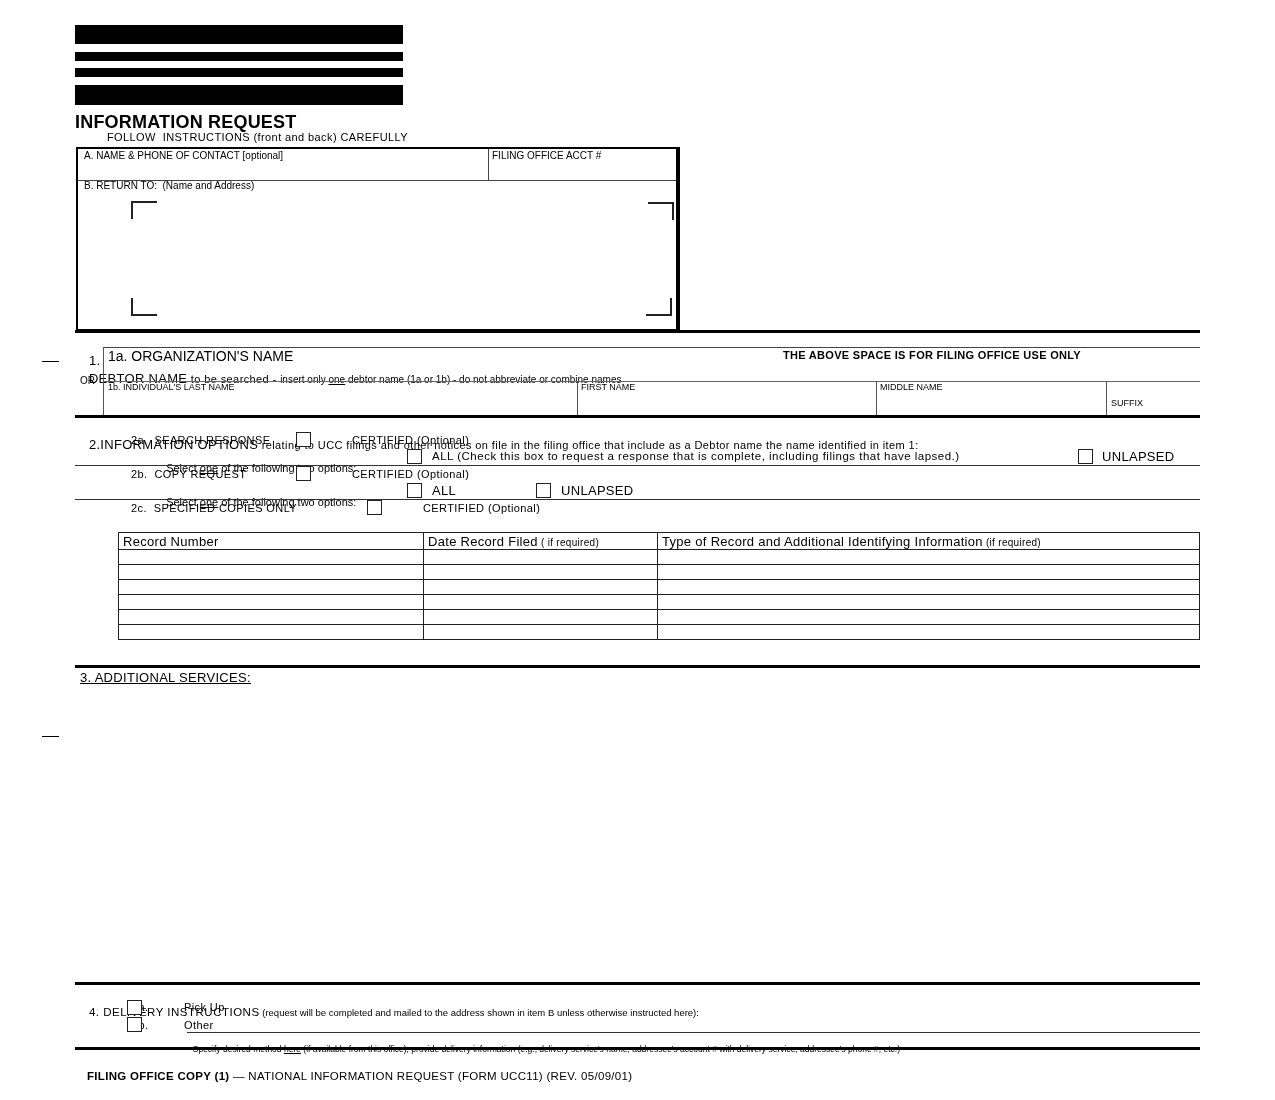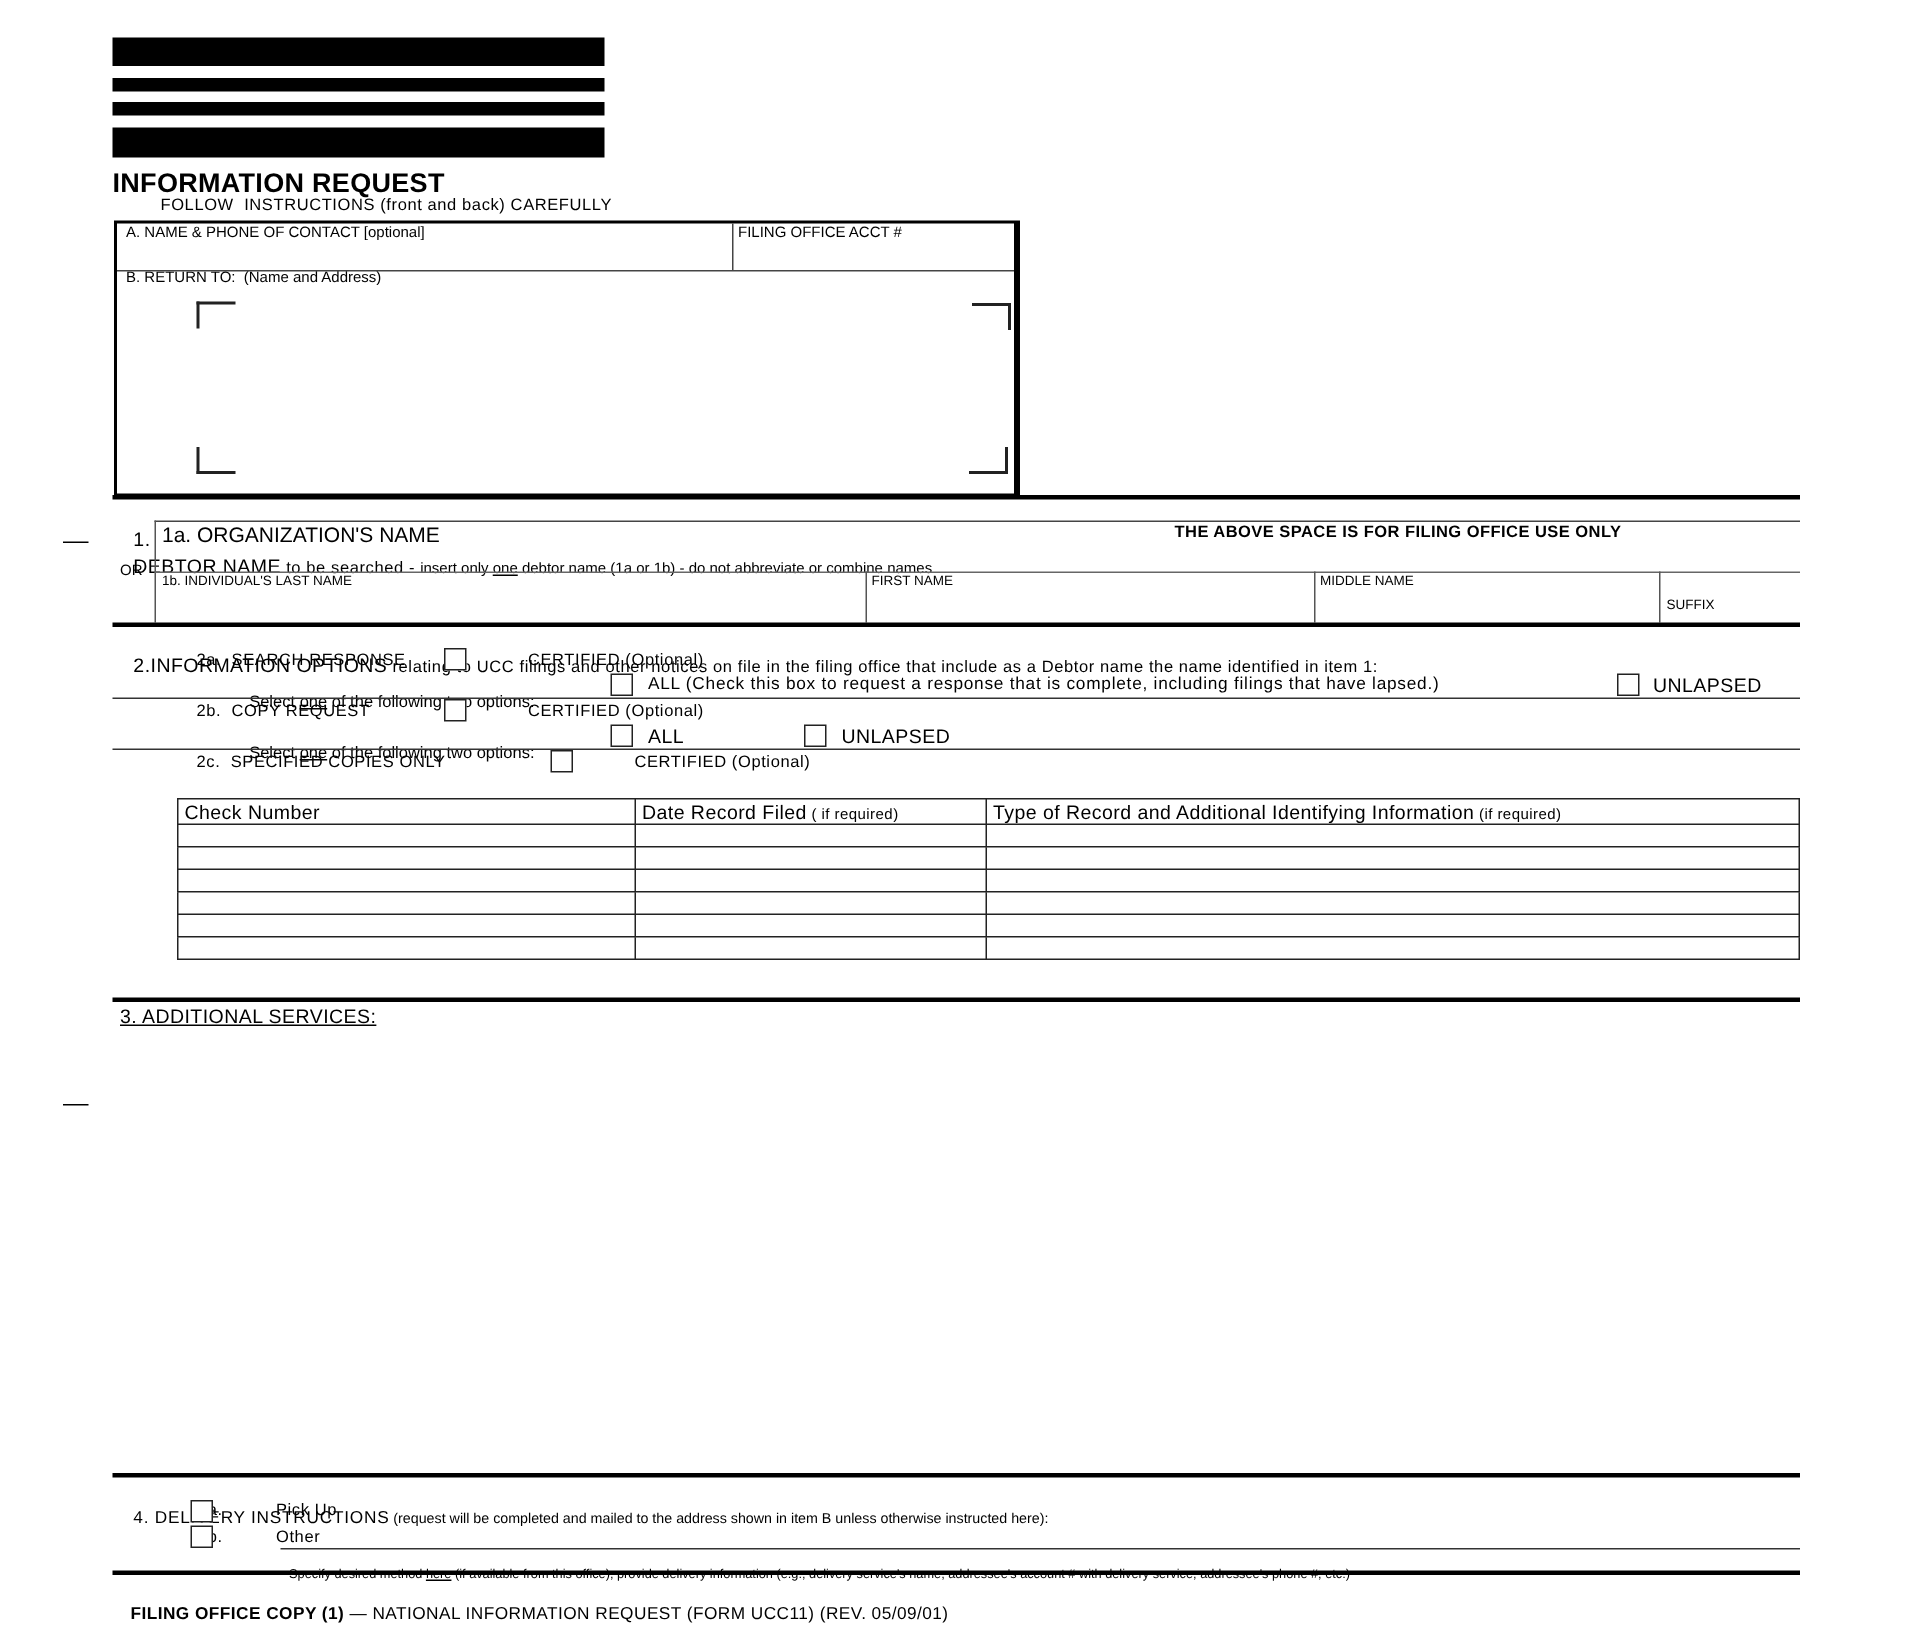--- a/index.html
+++ b/index.html
@@ -114,21 +114,21 @@
 <div class="abs t11 ls" style="left:391px;top:502px;">CERTIFIED (Optional)</div>
 
 <table class="table">
   <colgroup>
     <col style="width:305px">
     <col style="width:234px">
     <col>
   </colgroup>
   <thead>
     <tr>
-      <th><span>Check Number</span></th>
+      <th><span>Record Number</span></th>
       <th><span>Date Record Filed</span><span class="small"> ( if required)</span></th>
       <th><span>Type of Record and Additional Identifying Information</span><span class="small"> (if required)</span></th>
     </tr>
   </thead>
   <tbody>
     <tr>
       <td></td>
       <td></td>
       <td></td>
     </tr>

